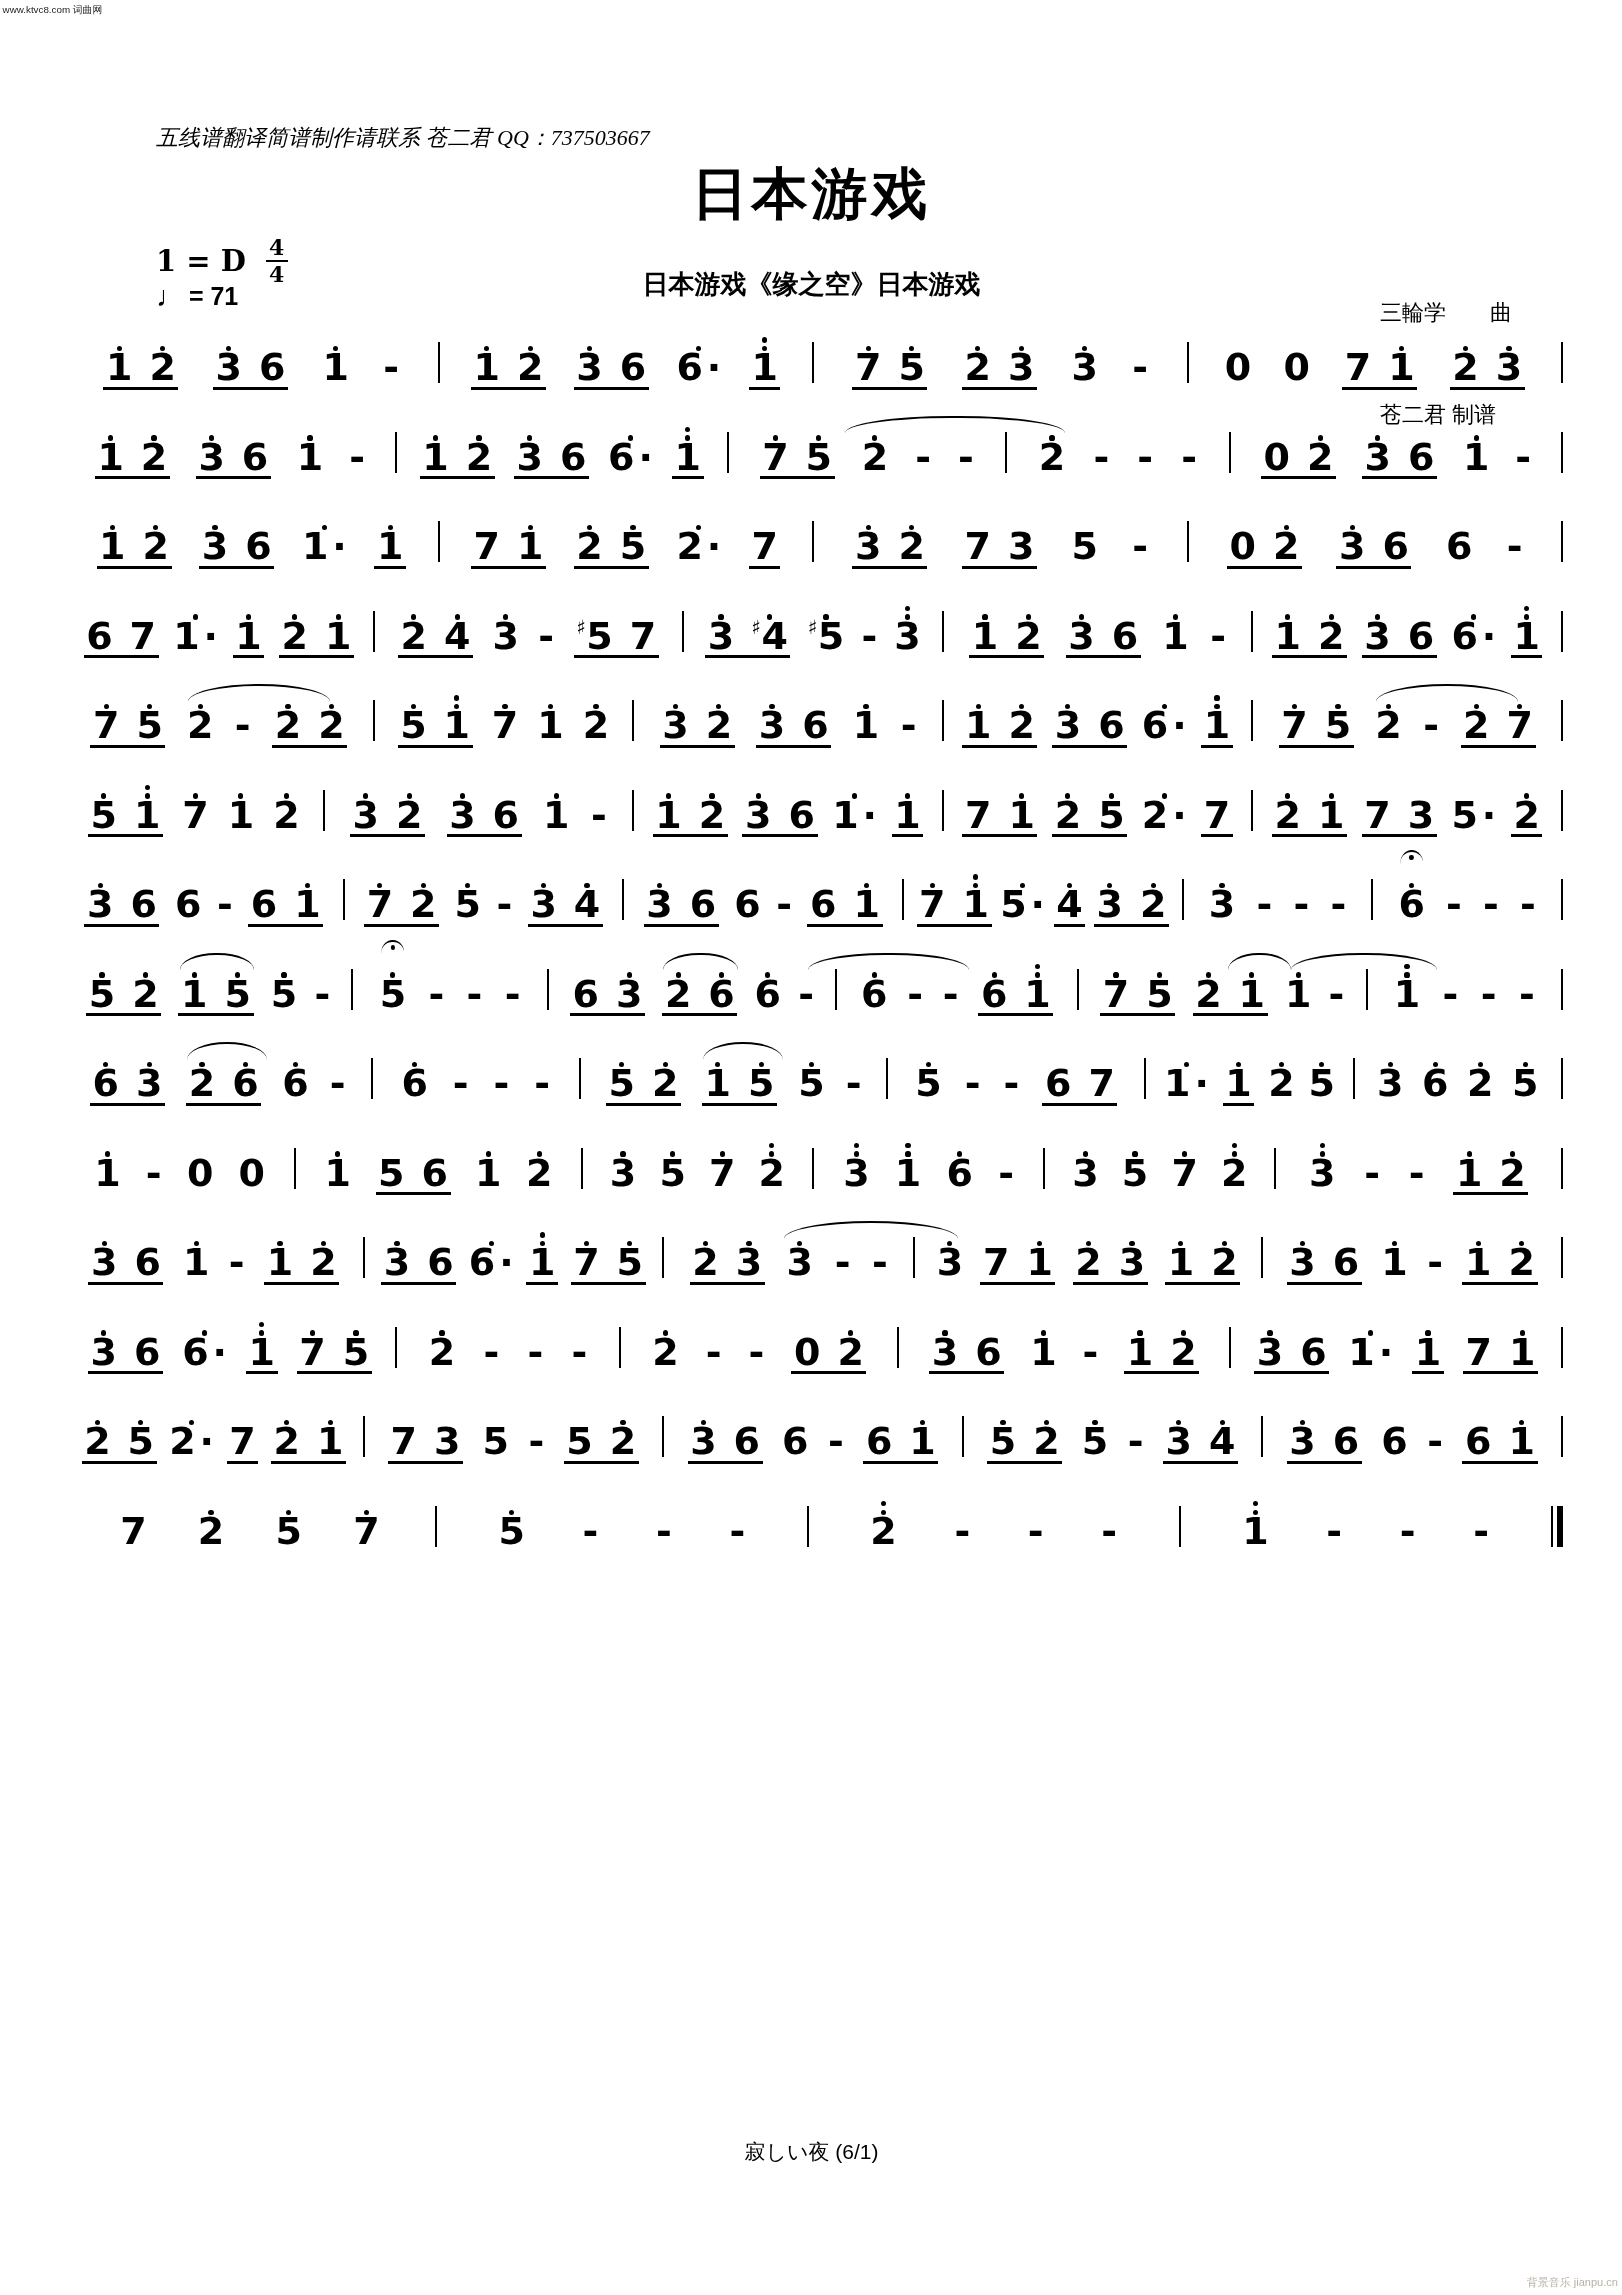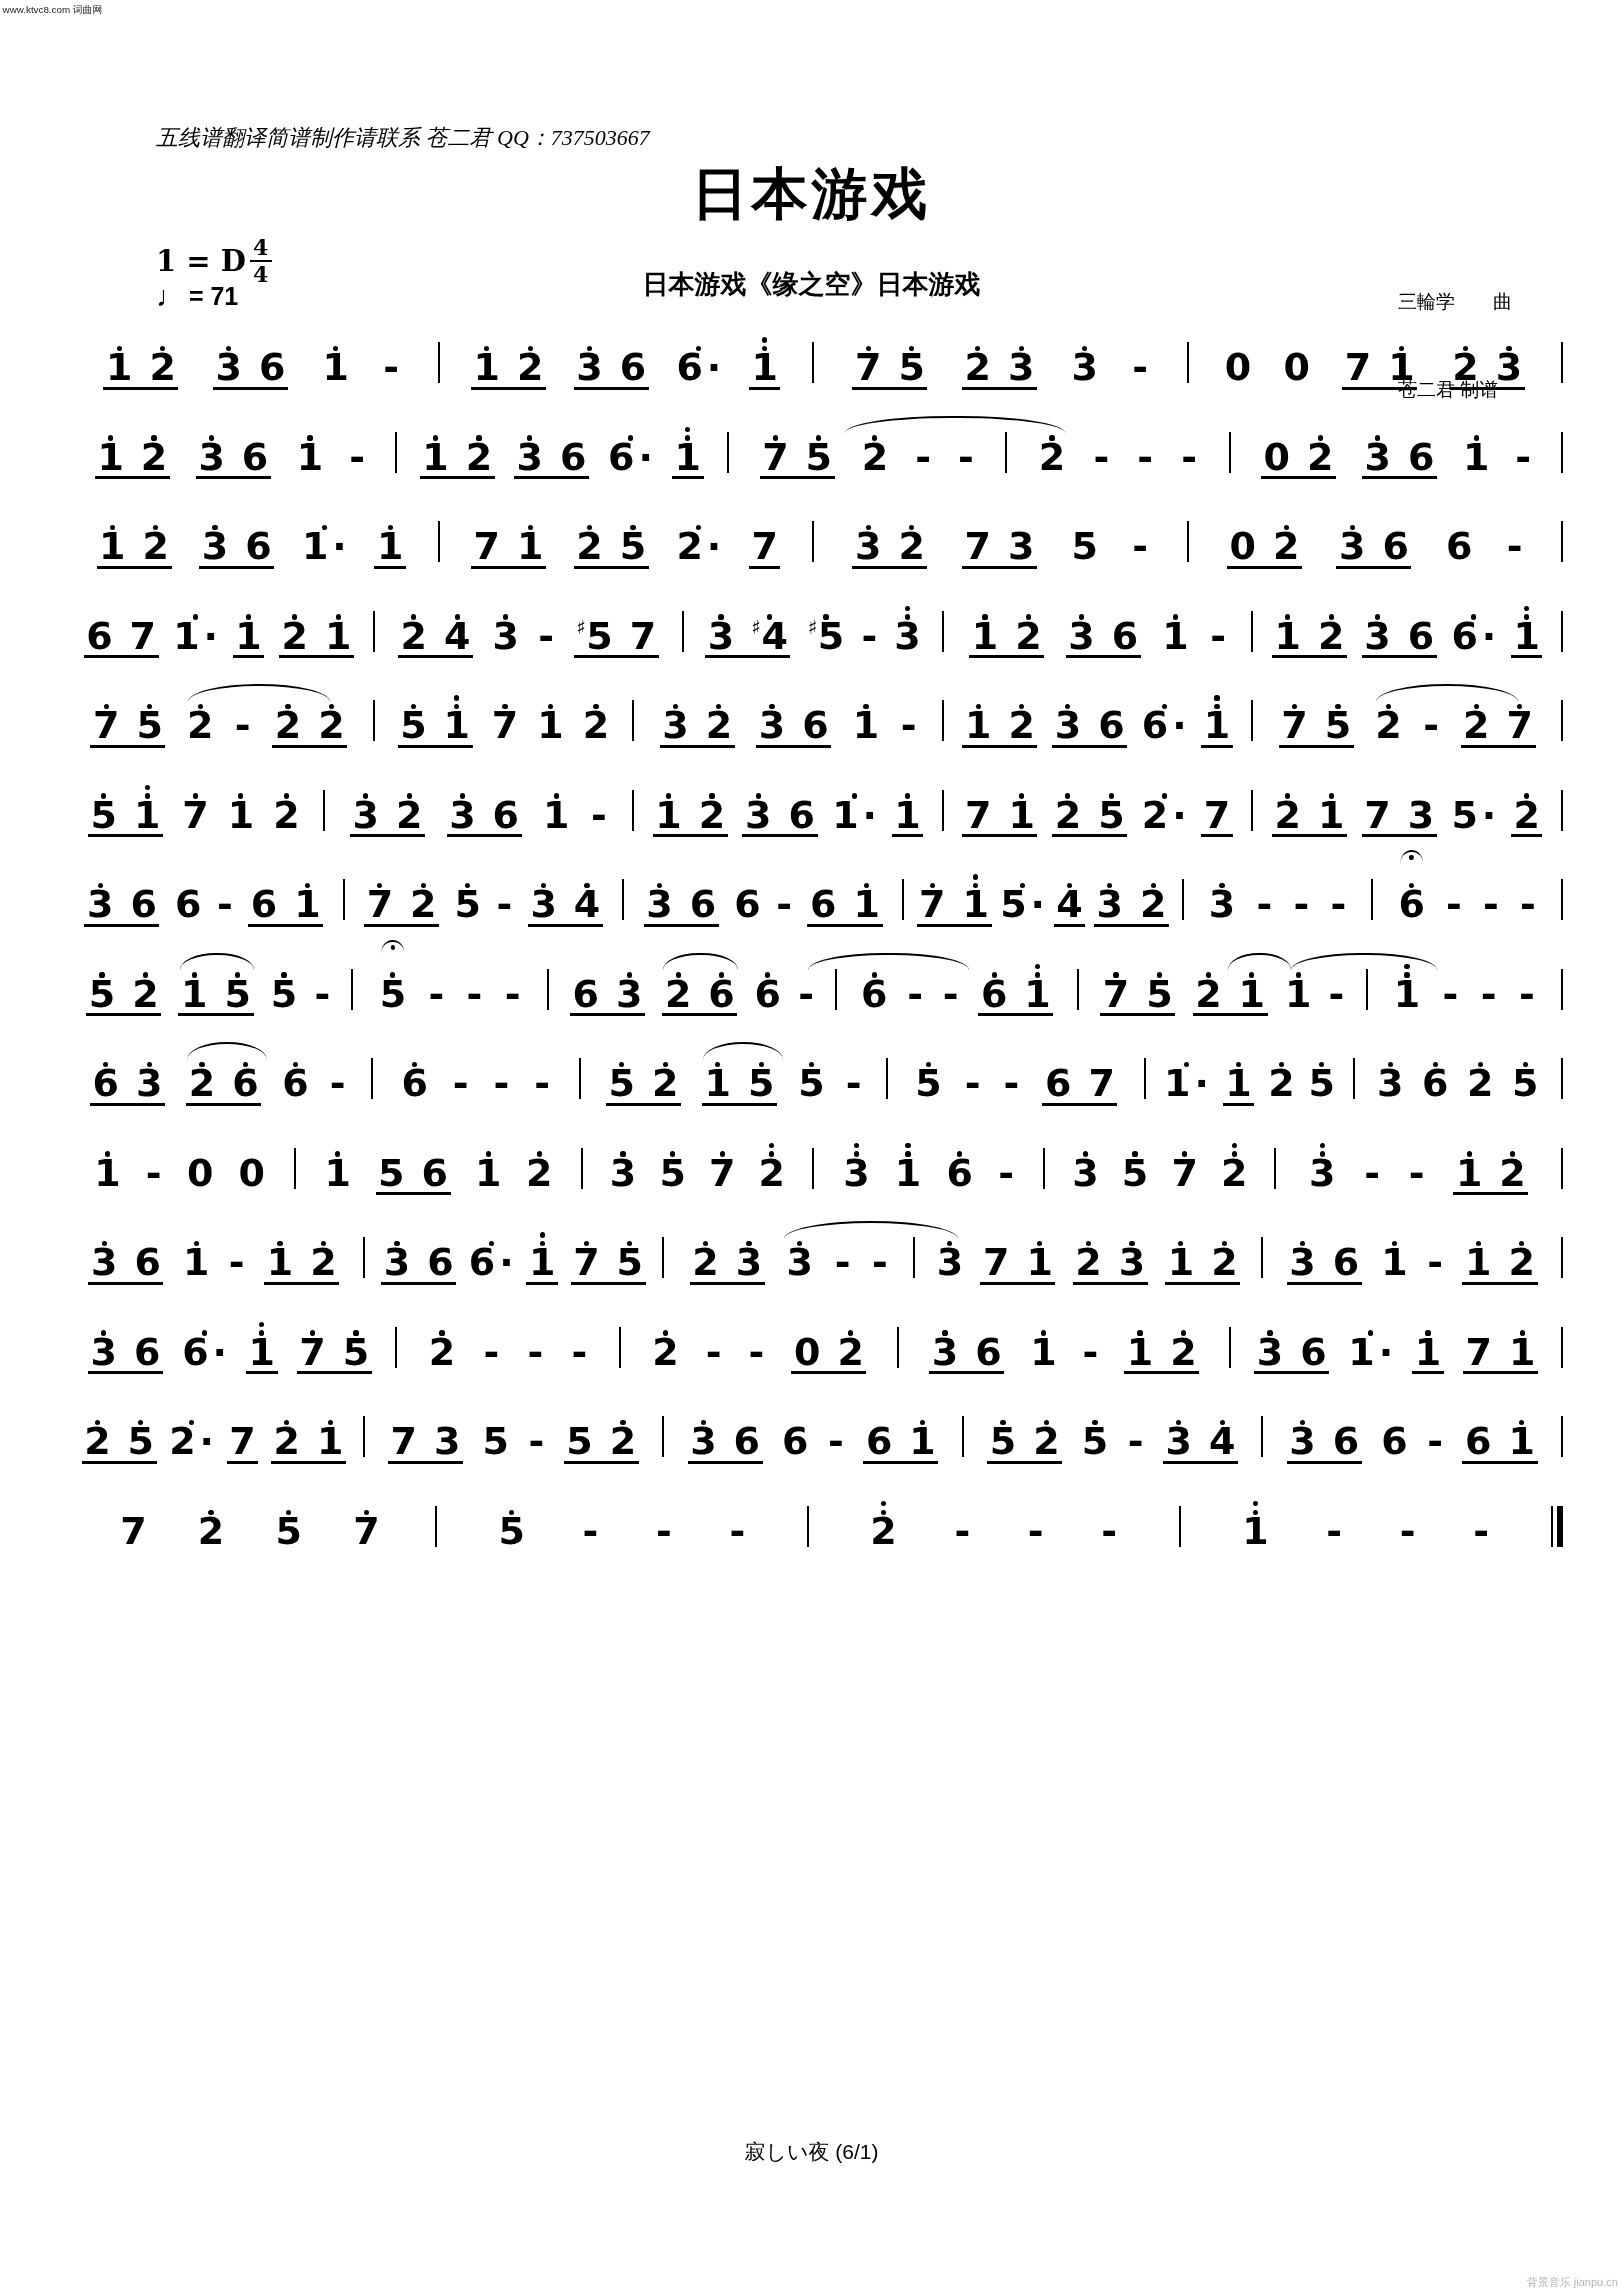--- a/index.html
+++ b/index.html
@@ -8,23 +8,23 @@
     font-family:"Liberation Sans","DejaVu Sans",sans-serif;overflow:hidden;
   }
   .abs{position:absolute;}
   
   .site-mark{left:2.6px;top:3.9px;font-size:9.8px;color:#222;letter-spacing:0px;}
   
   .contact{left:156px;top:123px;font-size:22px;font-style:italic;font-family:"Liberation Serif","DejaVu Serif",serif;}
   
   .title{left:0;right:0;top:157px;text-align:center;font-size:56px;font-weight:700;letter-spacing:3.9px;}
   .subtitle{left:0;right:0;top:267px;text-align:center;font-size:26px;font-weight:600;}
-  .composer{right:111px;top:228px;text-align:left;font-size:19px;line-height:1.55;white-space:pre;}
+  .composer{right:111px;top:228px;text-align:left;font-size:22px;line-height:1.55;white-space:pre;}
   
-  .keyrow{left:156px;top:237px;font-family:"DejaVu Serif","Liberation Serif",serif;font-weight:bold;font-size:29px;display:flex;align-items:center;gap:0;}
+  .keyrow{left:156px;top:237px;font-family:"DejaVu Serif","Liberation Serif",serif;font-weight:bold;font-size:29px;display:flex;align-items:center;gap:16px;}
   .ts{display:inline-flex;flex-direction:column;align-items:center;line-height:0.95;font-size:22px;margin-left:3.9px;}
   .ts .ts-line{width:22px;height:2.6px;background:#000;margin:2px 0;}
   .temporow{left:156px;top:280px;font-size:25px;display:flex;align-items:center;gap:3.9px;font-weight:600;}
   .temporow .nq{font-size:29px;}
   
   .music{left:65px;top:330px;width:1498px;}
   .mrow{display:flex;align-items:flex-end;width:100%;margin-bottom:30px;}
   .measure{display:flex;align-items:flex-end;justify-content:space-evenly;position:relative;flex-basis:0;min-width:0;padding:0 3.9px;}
   .bar{width:2px;height:41px;background:#000;align-self:flex-end;margin-bottom:6.5px;flex:none;}
   .bar.thick{width:5.9px;margin-left:4.6px;}

